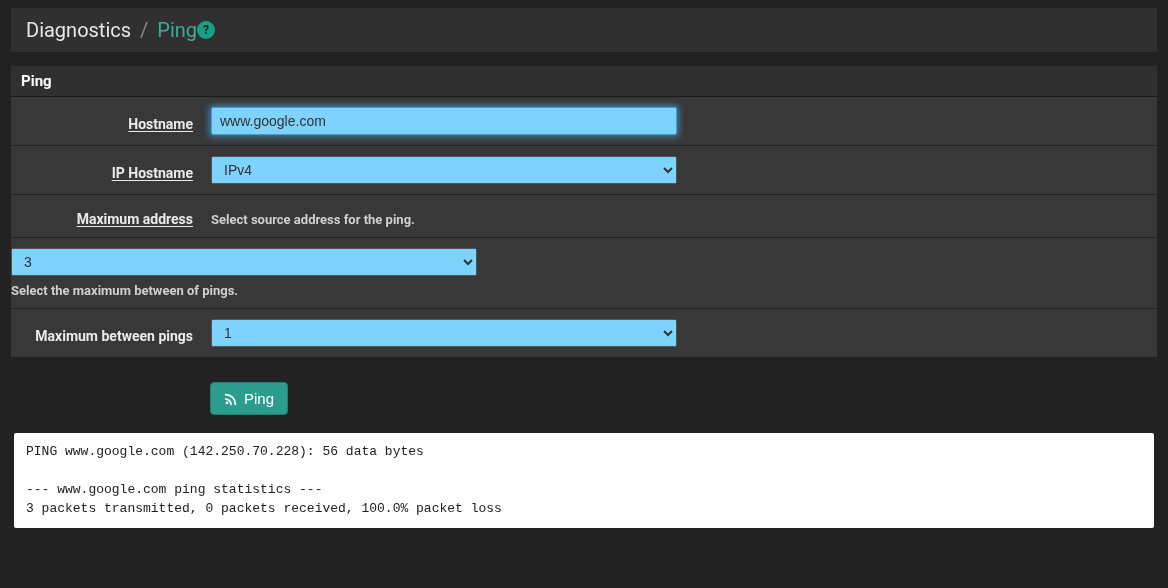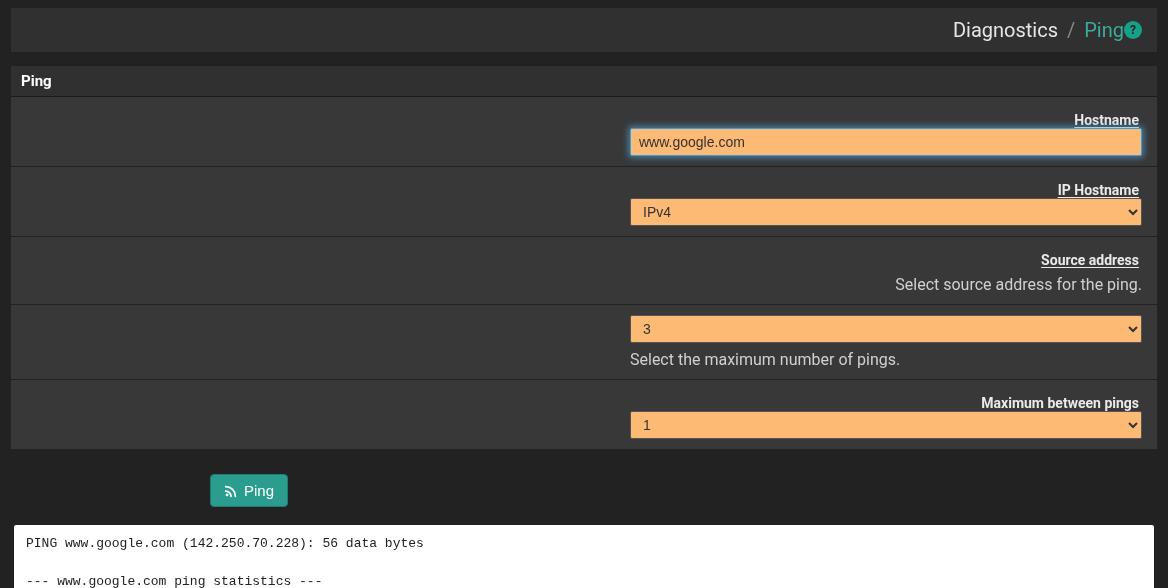--- a/index.html
+++ b/index.html
@@ -10,21 +10,21 @@
       color: #e0e0e0;
       padding: 7px 10px 10px 10px;
     }
     .page { width: 100%; }
     .page-header {
       background: #303030;
       border: 1px solid #212121;
       padding: 10px 15px;
       display: flex;
       align-items: center;
-      justify-content: flex-end;
+      justify-content: flex-start;
       margin-bottom: 12px;
     }
     .breadcrumb {
       font-size: 20px;
       font-weight: 400;
       color: #e6e6e6;
     }
     .breadcrumb .sep { color: #888; margin: 0 4px; }
     .breadcrumb .current { color: #3bab9c; }
     .help-icon {
@@ -46,60 +46,60 @@
       background: #303030;
       color: #ffffff;
       font-weight: 700;
       font-size: 15px;
       padding: 6px 10px;
       border-bottom: 1px solid #1b1b1b;
     }
     .panel-body { background: #383838; }
     .form-row {
       display: flex;
-      align-items: flex-end;
+      align-items: center;
       border-bottom: 1px solid #222;
       padding: 10px 0;
-      flex-direction: column;
     }
     .form-row:last-child { border-bottom: none; }
     .form-label {
       width: 200px;
       min-width: 200px;
       text-align: right;
       padding: 5px 18px 0 8px;
       font-weight: 700;
       font-size: 14px;
       color: #eaeaea;
     }
     .form-label .underline { text-decoration: underline; text-decoration-thickness: 1px; text-underline-offset: 2px;}
     .form-field {
       flex: 1;
       padding-right: 15px;
     }
     .control {
-      width: 512px;
+      width: 466px;
       height: 28px;
       padding: 3px 8px;
       font-size: 14px;
-      background: #fdba74;
+      background: #7dd3fc;
       color: #333;
       border: 1px solid #555;
       border-radius: 2px;
       outline: none;
     }
     .control.focused {
       border: 1px solid #3b9de0;
       box-shadow: 0 0 6px 2px rgba(80, 170, 230, 0.6);
     }
     select.control { appearance: auto; }
     .help-text {
       margin-top: 7px;
-      font-size: 16px;
+      font-size: 13px;
       color: #d0d0d0;
+      font-weight: bold;
     }
     .button-row {
       padding: 12px 0 14px 200px;
       background: transparent;
     }
     .btn {
       display: inline-flex;
       align-items: center;
       gap: 6px;
       background: #2a9d8f;
@@ -152,32 +152,32 @@
       <div class="form-row">
         <div class="form-label"><span class="underline">IP Hostname</span></div>
         <div class="form-field">
           <select class="control">
             <option>IPv4</option>
           </select>
         </div>
       </div>
 
       <div class="form-row">
-        <div class="form-label"><span class="underline">Source address</span></div>
+        <div class="form-label"><span class="underline">Maximum address</span></div>
         <div class="form-field">
           <div class="help-text">Select source address for the ping.</div>
         </div>
       </div>
 
       <div class="form-row">
         <div class="form-field">
           <select class="control">
             <option>3</option>
           </select>
-          <div class="help-text">Select the maximum number of pings.</div>
+          <div class="help-text">Select the maximum between of pings.</div>
         </div>
       </div>
 
       <div class="form-row">
         <div class="form-label"><span>Maximum between pings</span></div>
         <div class="form-field">
           <select class="control">
             <option>1</option>
           </select>
         </div>

